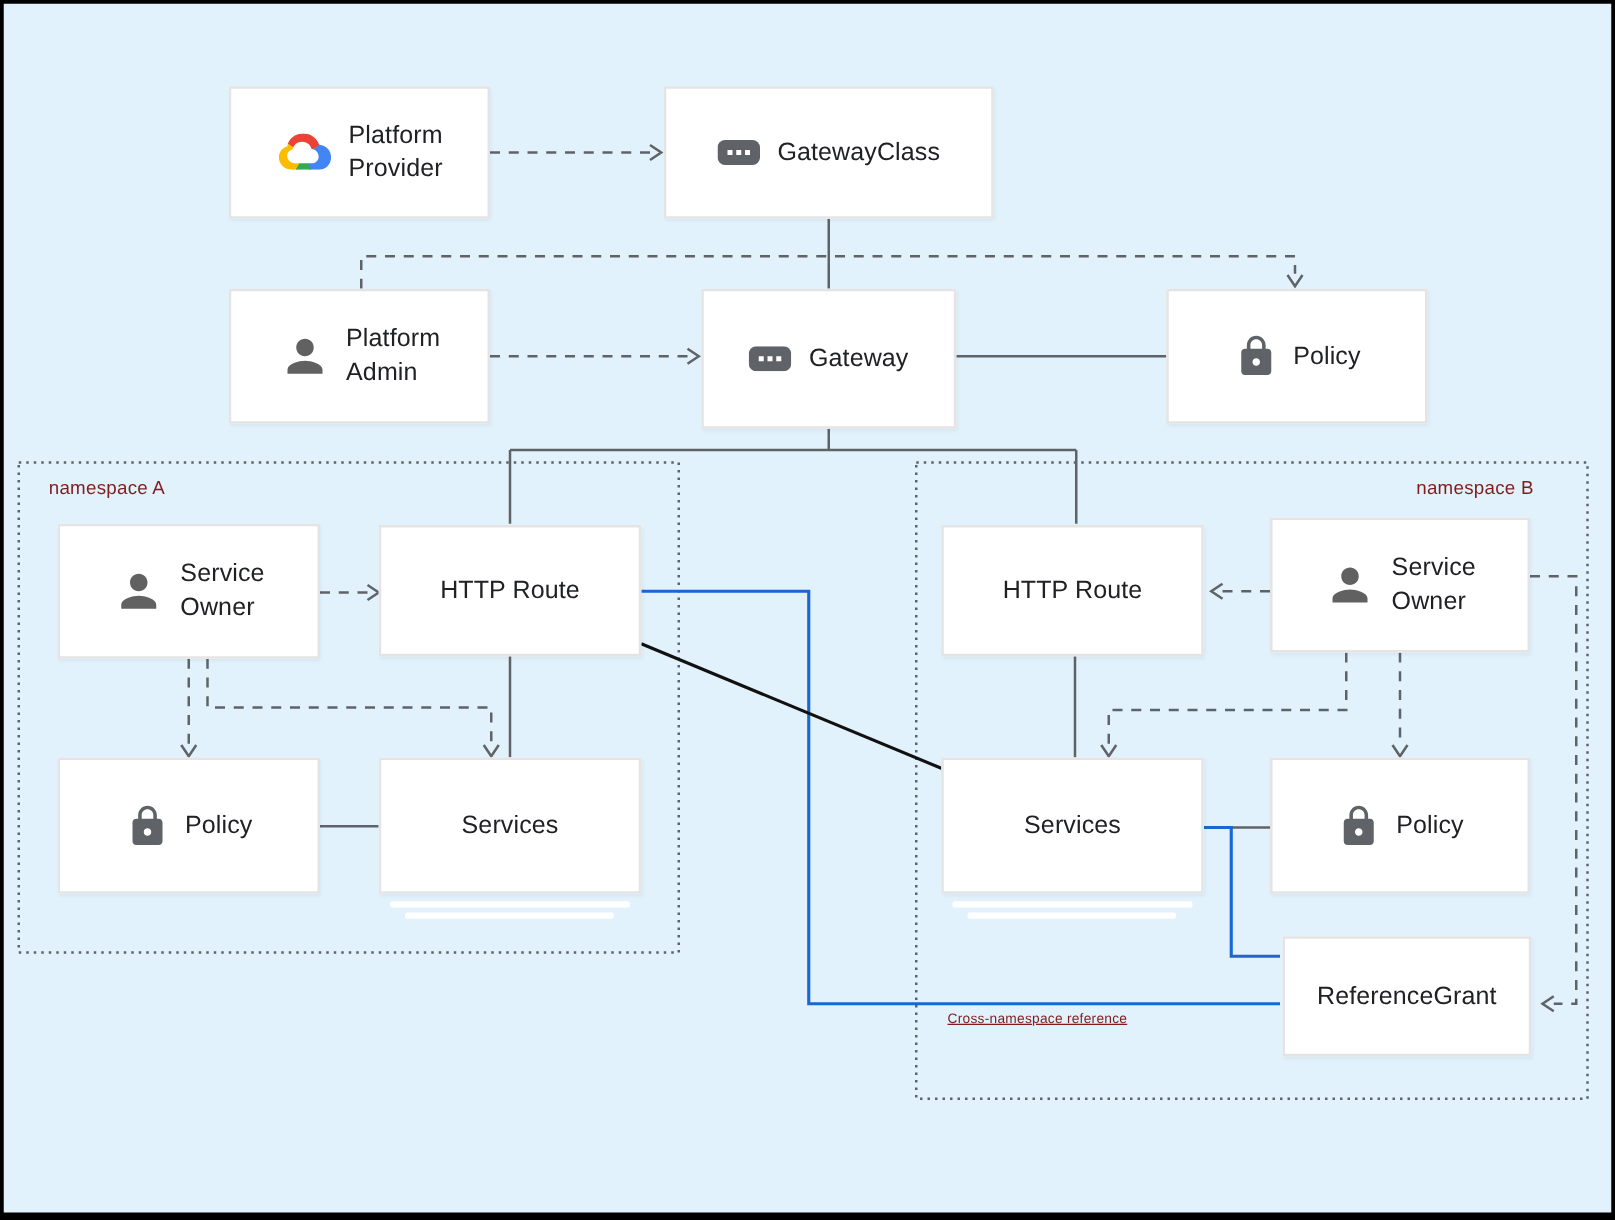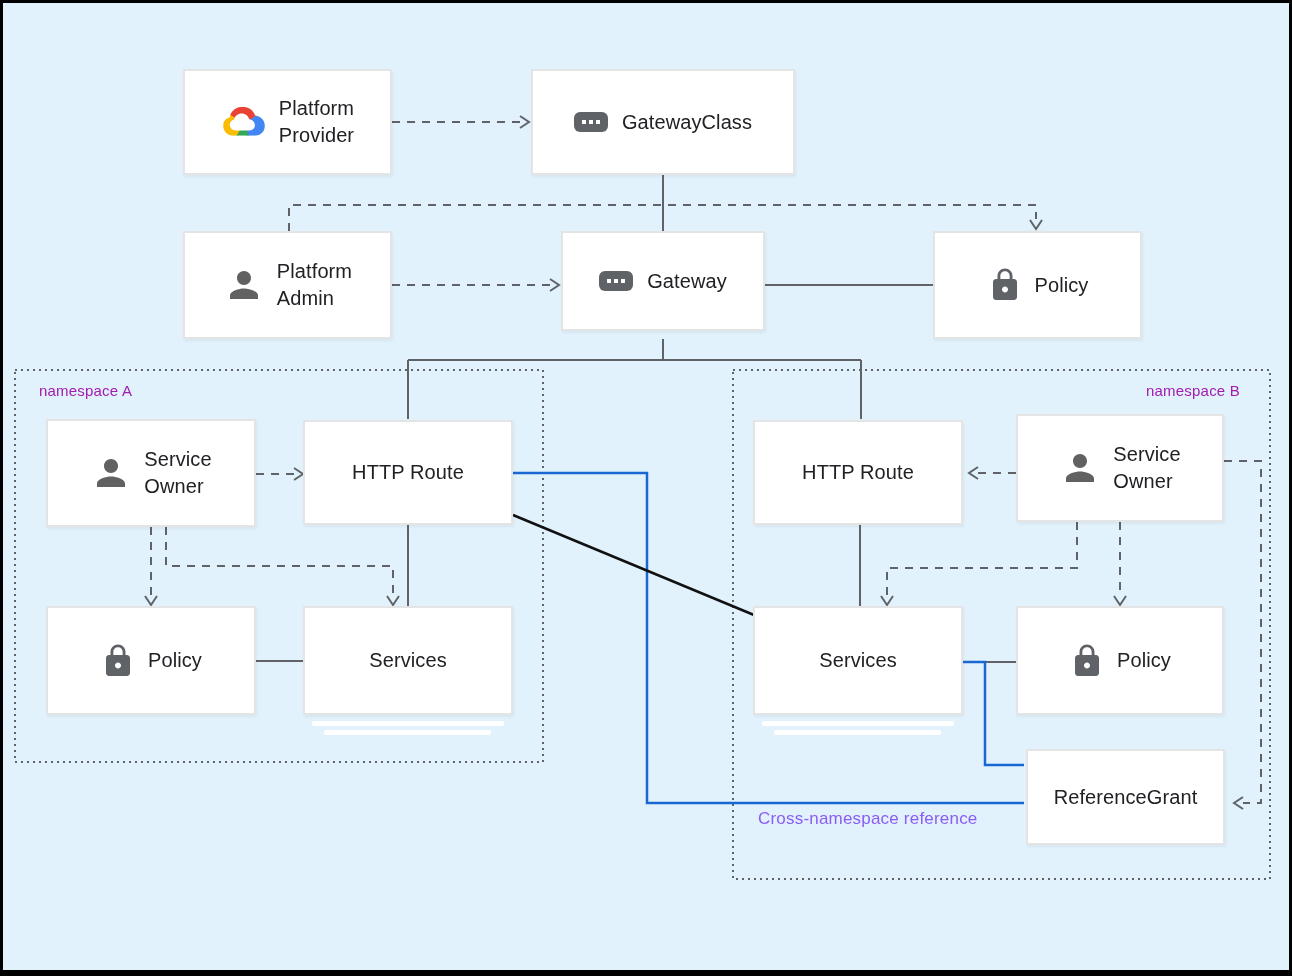--- a/index.html
+++ b/index.html
@@ -16,24 +16,24 @@
   .node{
     position:absolute;background:#fff;border:2px solid #E4E4E4;
     box-sizing:border-box;display:flex;align-items:center;justify-content:center;
     gap:12px;color:#202124;box-shadow:1px 2px 3px rgba(0,0,0,0.05);
   }
   .node .lbl{
     font-size:20px;line-height:27px;white-space:pre-line;letter-spacing:0.1px;
   }
   .node .icon{display:flex;align-items:center;justify-content:center;flex:0 0 auto;}
   .ns-label{
-    position:absolute;font-size:15px;color:#a21caf;letter-spacing:0.2px;
+    position:absolute;font-size:15px;color:#7f1d1d;letter-spacing:0.2px;
   }
   .blue-label{
-    position:absolute;font-size:17px;color:#8b5cf6;letter-spacing:0.2px;
+    position:absolute;font-size:11px;color:#7f1d1d;letter-spacing:0.2px;text-decoration:underline;
   }
   .stack-line{
     position:absolute;height:5px;background:#fff;border-radius:2px;
   }
 </style>
 </head>
 <body>
 
 <div class="canvas">
 
@@ -80,21 +80,21 @@
     <path d="M1221 458 H1258 V800 H1240" stroke="#5F6368" stroke-width="2" fill="none" stroke-dasharray="8 7"></path>
     <path d="M1240 794 L1231 800 L1240 806" stroke="#5F6368" stroke-width="2" fill="none"></path>
 
     <path d="M510 470 H644 V800 H1021" stroke="#1967D2" stroke-width="2.5" fill="none"></path>
     <path d="M960 659 H982 V762 H1021" stroke="#1967D2" stroke-width="2.5" fill="none"></path>
 
     <path d="M510 512 L751 612" stroke="#111" stroke-width="2.5" fill="none"></path>
   </svg>
 
   <div class="ns-label" style="left:36px;top:379px;">namespace A</div>
-  <div class="ns-label" style="left:1130px;top:379px;width:120px;text-align:center;">namespace B</div>
+  <div class="ns-label" style="left:1130px;top:379px;width:120px;text-align:left;">namespace B</div>
 
   <div class="node" style="left:180px;top:66px;width:209px;height:106px;">
     <span class="icon">
       <svg width="46" height="37" viewBox="0 0 96 78">
         <defs>
             <clipPath id="gcpc">
           <path d="M26 67 C13 67 4 57 4 46 C4 37 10 30 18 28 C20 15 31 6 45 6 C58 6 68 14 72 25 C84 26 92 35 92 46 C92 58 83 67 71 67 Z"></path>
         </clipPath>
           </defs>
         <g clip-path="url(#gcpc)">
@@ -125,21 +125,21 @@
   <div class="node" style="left:180px;top:228px;width:209px;height:108px;">
     <span class="icon">
       <svg width="42" height="42" viewBox="0 0 24 24" fill="#616161">
         <path d="M12 12c2.21 0 4-1.79 4-4s-1.79-4-4-4-4 1.79-4 4 1.79 4 4 4zm0 2c-2.67 0-8 1.34-8 4v2h16v-2c0-2.66-5.33-4-8-4z"></path>
       </svg>
     </span>
     <span class="lbl">Platform
 Admin</span>
   </div>
 
-  <div class="node" style="left:558px;top:228px;width:204px;height:100px;gap:14px;">
+  <div class="node" style="left:558px;top:228px;width:204px;height:112px;gap:14px;">
     <span class="icon">
       <svg width="34" height="20" viewBox="0 0 34 20">
         <rect width="34" height="20" rx="6" fill="#5F6368"></rect>
         <rect x="8" y="8" width="4" height="4" fill="#fff"></rect>
         <rect x="15" y="8" width="4" height="4" fill="#fff"></rect>
         <rect x="22" y="8" width="4" height="4" fill="#fff"></rect>
       </svg>
     </span>
     <span class="lbl">Gateway</span>
   </div>

